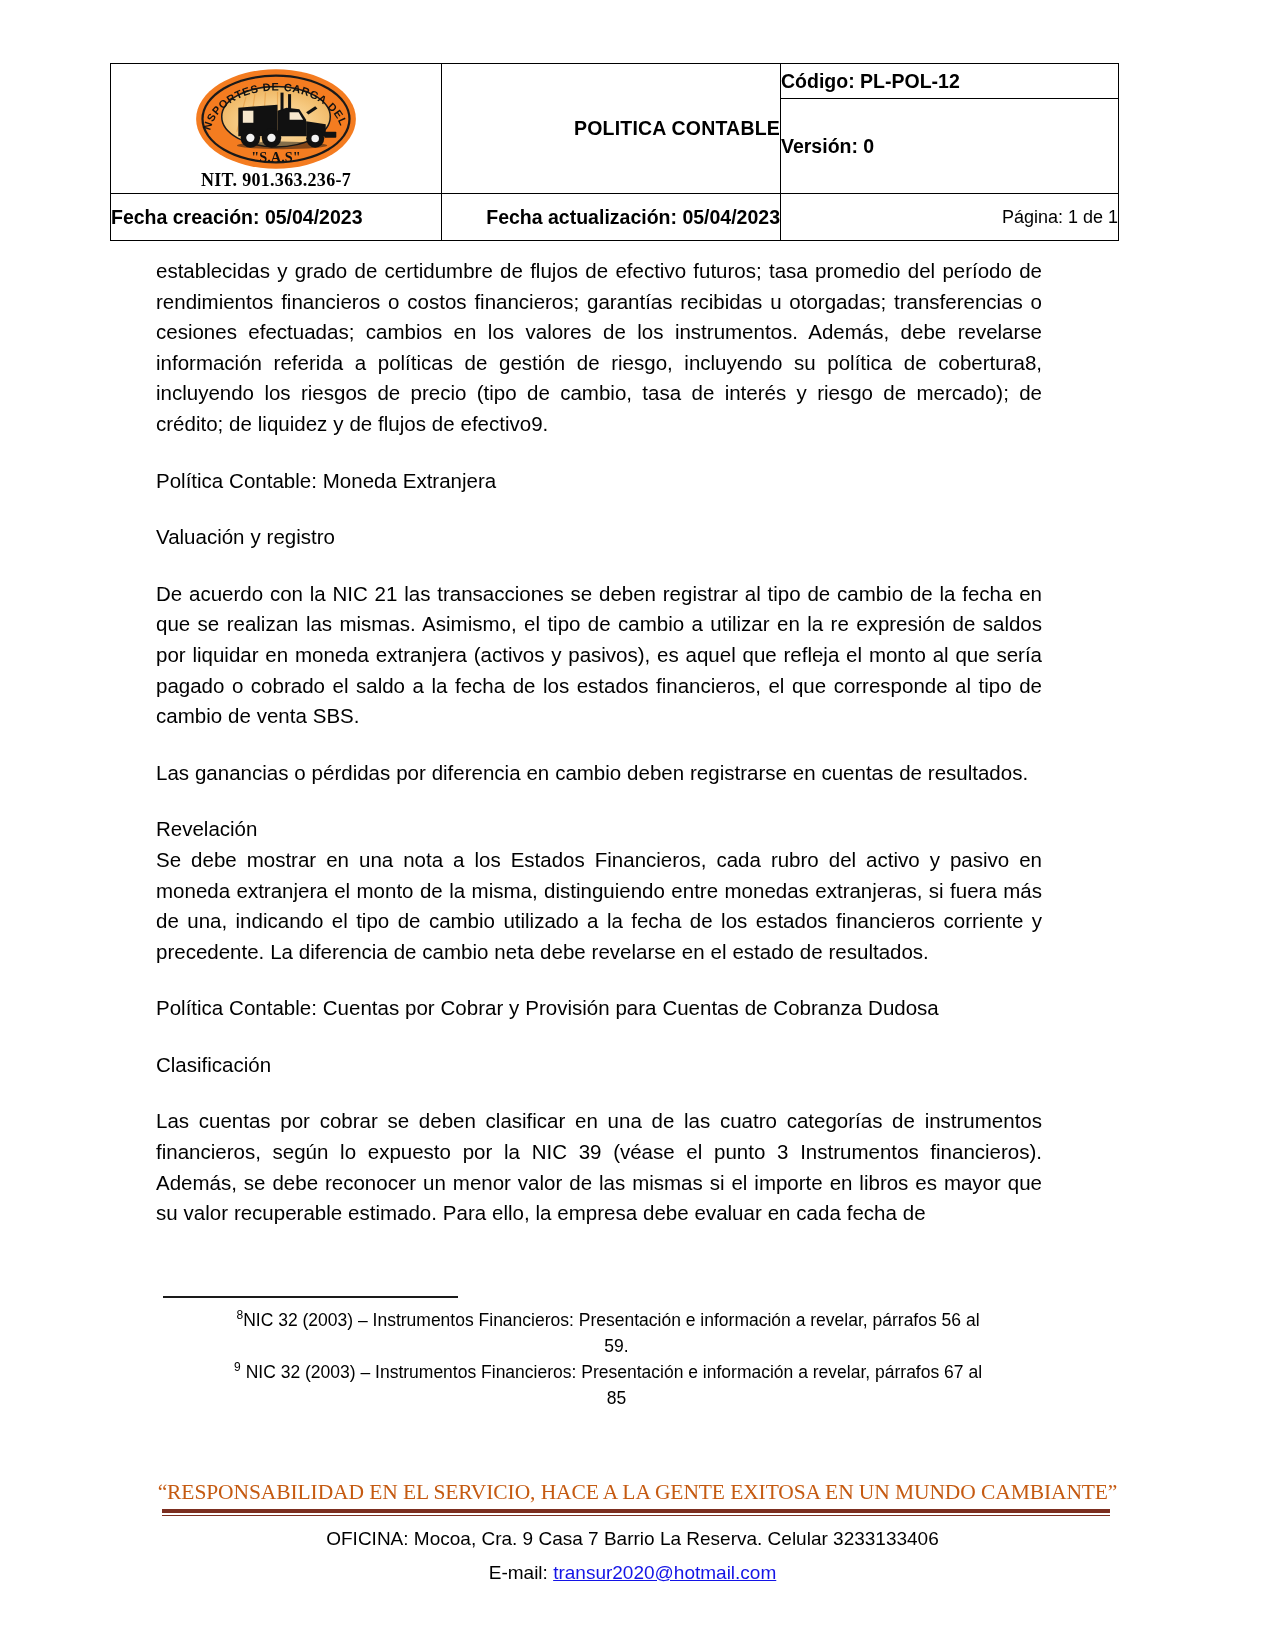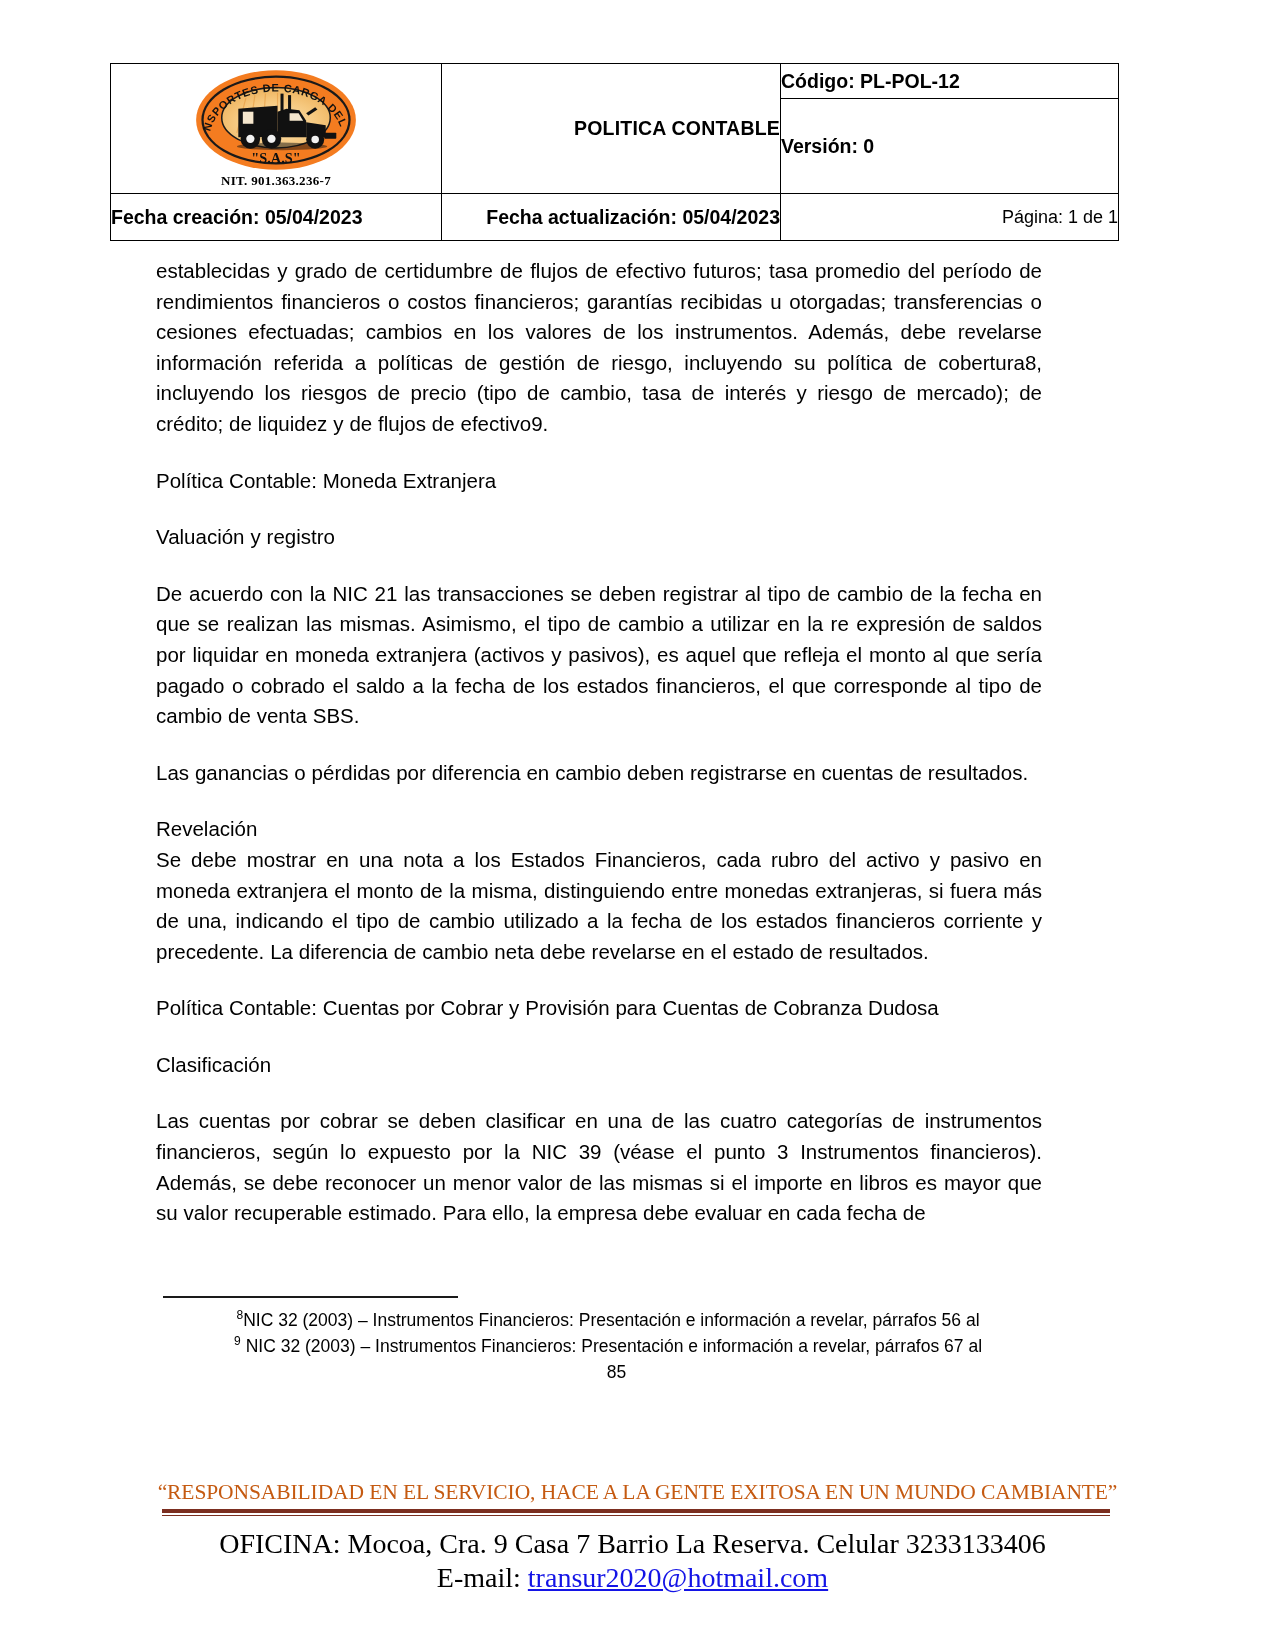--- a/index.html
+++ b/index.html
@@ -90,21 +90,21 @@
   }
   .logo-badge {
     position: relative;
     width: 166px;
     height: 104px;
     margin: 0 auto;
   }
   .logo-nit {
     font-family: "Liberation Serif", serif;
     font-weight: bold;
-    font-size: 13px;
+    font-size: 18px;
     line-height: 16px;
     letter-spacing: .3px;
     margin-top: 1px;
     color: #000;
   }
 
   
   .content {
     position: absolute;
     left: 156px;
@@ -181,22 +181,22 @@
     width: 100%;
     height: 1.5px;
     background: #7B2E20;
     margin-top: 1.5px;
   }
   .footer-line {
     position: absolute;
     left: 0;
     width: 1265px;
     text-align: center;
-    font-family: Liberation Serif, serif;
-    font-size: 28px;
+    font-family: Liberation Sans, sans-serif;
+    font-size: 19px;
     color: #000;
   }
   .footer-office { top: 1528px; }
   .footer-email  { top: 1562px; }
   .footer-email .mail {
     color: #1414E6;
     text-decoration: underline;
   }
 </style>
 </head>
@@ -297,20 +297,21 @@
     <p class="para">Se debe mostrar en una nota a los Estados Financieros, cada rubro del activo y pasivo en moneda extranjera el monto de la misma, distinguiendo entre monedas extranjeras, si fuera más de una, indicando el tipo de cambio utilizado a la fecha de los estados financieros corriente y precedente. La diferencia de cambio neta debe revelarse en el estado de resultados.</p>
     <p class="para heading">Política Contable:  Cuentas por Cobrar y Provisión para Cuentas de Cobranza Dudosa</p>
     <p class="para heading">Clasificación</p>
     <p class="para">Las cuentas por cobrar se deben clasificar en una de las cuatro categorías de instrumentos financieros, según lo expuesto por la NIC 39 (véase el punto 3 Instrumentos financieros). Además, se debe reconocer un menor valor de las mismas si el importe en libros es mayor que su valor recuperable estimado.  Para ello, la empresa debe evaluar en cada fecha de</p>
   </div>
 
   <div class="footnotes">
     <div class="fn-rule"></div>
     <p class="fn">
       <sup>8</sup><span>NIC 32 (2003) – Instrumentos Financieros: Presentación e información a revelar, párrafos 56 al</span>
+      <span class="cont">59.</span>
     </p>
     <p class="fn fn2">
       <sup>9</sup><span>NIC 32 (2003) – Instrumentos Financieros: Presentación e información a revelar, párrafos 67 al</span>
       <span class="cont">85</span>
     </p>
   </div>
 
   <div class="slogan">“RESPONSABILIDAD EN EL SERVICIO, HACE A LA GENTE EXITOSA EN UN MUNDO CAMBIANTE”</div>
   <div class="footer-rule">
     <div class="thick"></div>

